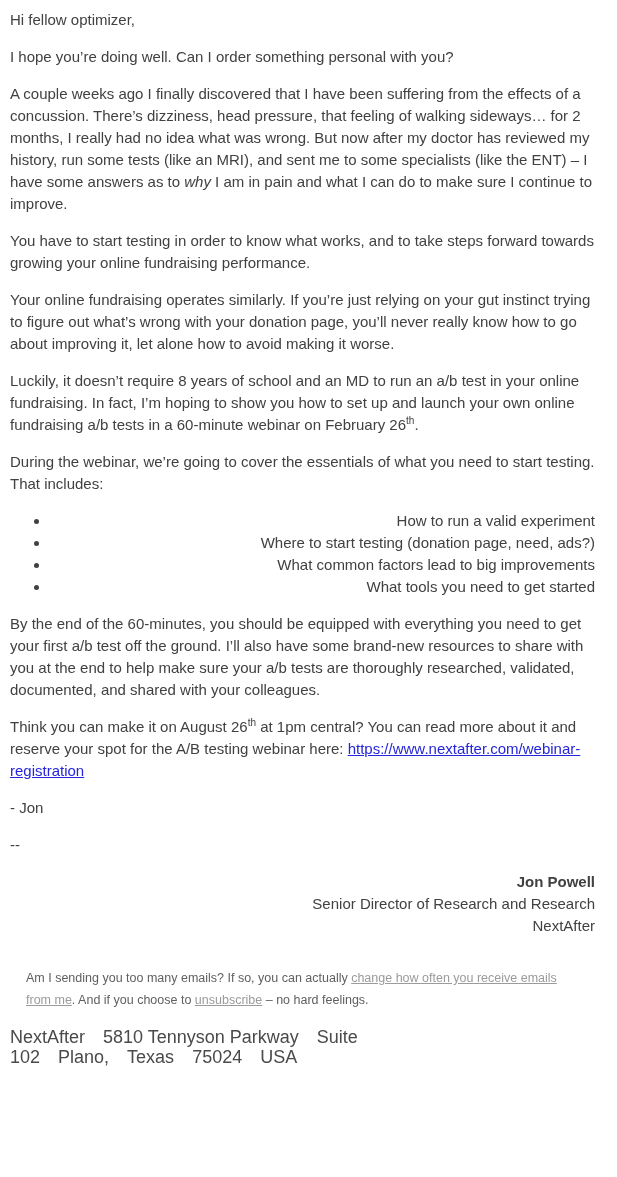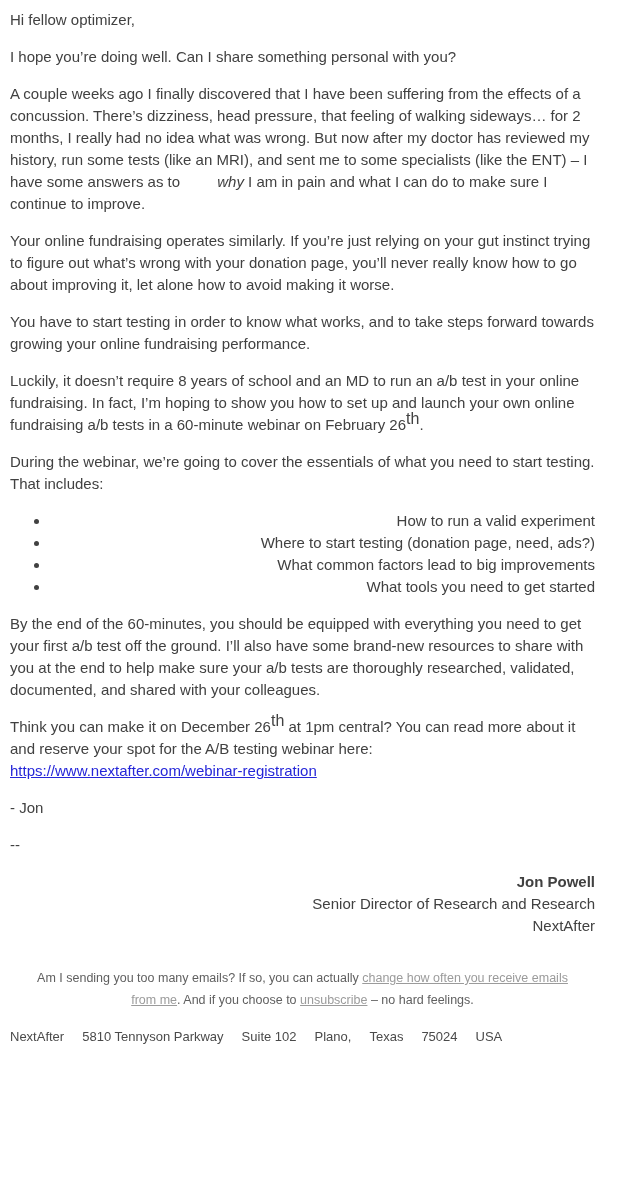--- a/index.html
+++ b/index.html
@@ -22,23 +22,23 @@
     font-size: 15px;
     line-height: 22px;
   }
   .email-body p {
     margin: 0 0 15px 0;
   }
   .email-body a {
     color: #2526d9;
     text-decoration: underline;
   }
-  em { font-style: italic; margin-left: 33px; }
+  em { font-style: italic; }
   sup {
-    font-size: 16px;
+    font-size: 10px;
     line-height: 0;
   }
   ul.webinar-topics {
     margin: 0 0 15px 0;
     padding: 0 0 0 40px;
     list-style-type: disc;
     text-align: right;
   }
   ul.webinar-topics li {
     margin: 0;
@@ -49,65 +49,65 @@
   }
   .signature-block .sig-line { display: block; text-align: right; }
   .sig-name { font-weight: bold; }
   .contact-block { margin: 0 0 15px 0; }
   .footer {
     margin-top: 30px;
     font-size: 12.5px;
     line-height: 22px;
     color: #606060;
   }
-  .footer p { margin: 16px; text-align: center; }
+  .footer p { margin: 16px; }
   .footer a {
     color: #9b9b9b;
     text-decoration: underline;
   }
   .address-line {
     margin-top: 12px;
-    font-size: 13px;
+    font-size: 18px;
     color: #4a4a4a;
     line-height: 20px;
   }
   .address-line span { margin-right: 18px; }
   .address-line span:last-child { margin-right: 0; }
 </style>
 </head>
 <body>
 
 <div class="email-page">
   <div class="email-body">
 
     <p>Hi fellow optimizer,</p>
 
-    <p>I hope you’re doing well. Can I share something personal with you?</p>
+    <p>I hope you’re doing well. Can I order something personal with you?</p>
 
 
     <p><span>A couple weeks ago I finally discovered that I have been suffering from the effects of a concussion. There’s dizziness, head pressure, that feeling of walking sideways… for 2 months, I really had no idea what was wrong. But now after my doctor has reviewed my history, run some tests (like an MRI), and sent me to some specialists (like the ENT) – I have some answers as to </span><em>why</em><span> I am in pain and what I can do to make sure I continue to improve.</span></p>
 
+    <p>You have to start testing in order to know what works, and to take steps forward towards growing your online fundraising performance.</p>
+
     <p>Your online fundraising operates similarly. If you’re just relying on your gut instinct trying to figure out what’s wrong with your donation page, you’ll never really know how to go about improving it, let alone how to avoid making it worse.</p>
-
-    <p>You have to start testing in order to know what works, and to take steps forward towards growing your online fundraising performance.</p>
 
     <p><span>Luckily, it doesn’t require 8 years of school and an MD to run an a/b test in your online fundraising. In fact, I’m hoping to show you how to set up and launch your own online fundraising a/b tests in a 60-minute webinar on February 26</span><sup>th</sup><span>.</span></p>
 
     <p>During the webinar, we’re going to cover the essentials of what you need to start testing. That includes:</p>
 
     <ul class="webinar-topics">
       <li>How to run a valid experiment</li>
       <li>Where to start testing (donation page, need, ads?)</li>
       <li>What common factors lead to big improvements</li>
       <li>What tools you need to get started</li>
     </ul>
 
     <p>By the end of the 60-minutes, you should be equipped with everything you need to get your first a/b test off the ground. I’ll also have some brand-new resources to share with you at the end to help make sure your a/b tests are thoroughly researched, validated, documented, and shared with your colleagues.</p>
 
-    <p><span>Think you can make it on December 26</span><sup>th</sup><span> at 1pm central? You can read more about it and reserve your spot for the A/B testing webinar here: </span><a href="#">https://www.nextafter.com/webinar-registration</a></p>
+    <p><span>Think you can make it on August 26</span><sup>th</sup><span> at 1pm central? You can read more about it and reserve your spot for the A/B testing webinar here: </span><a href="#">https://www.nextafter.com/webinar-registration</a></p>
 
     <p>- Jon</p>
 
     <p>--</p>
 
     <div class="signature-block">
       <span class="sig-line sig-name">Jon Powell</span>
       <span class="sig-line">Senior Director of Research and Research</span>
       <span class="sig-line">NextAfter</span>
     </div>

